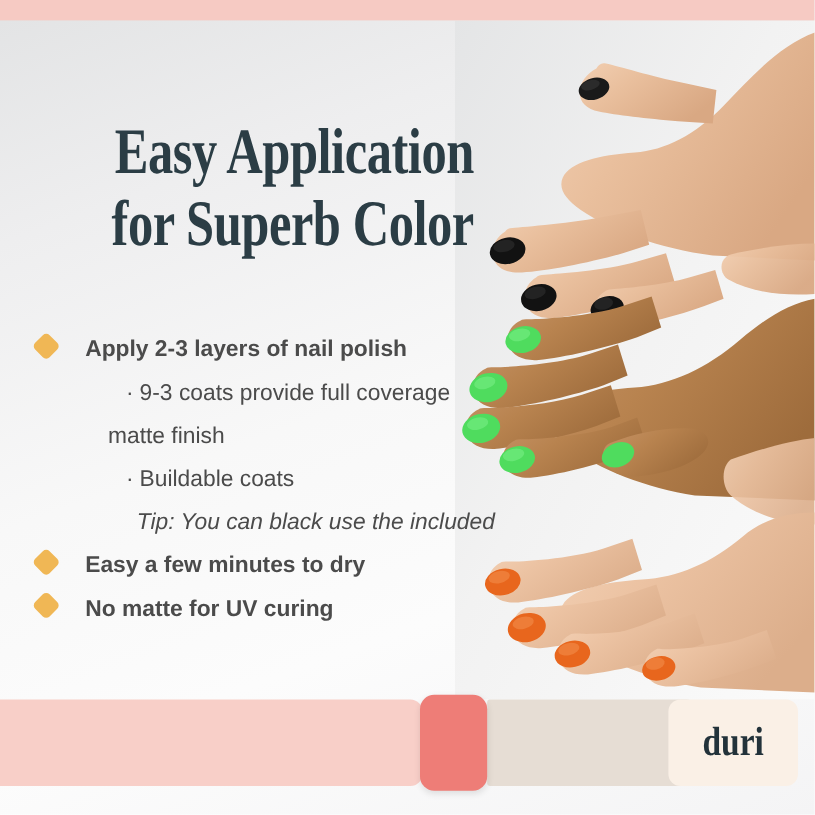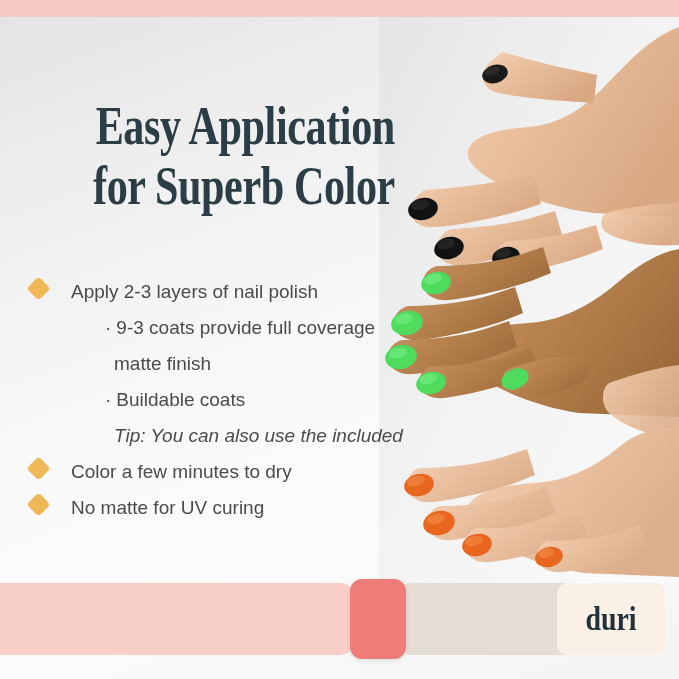--- a/index.html
+++ b/index.html
@@ -77,37 +77,37 @@
     border-radius: 4px;
     transform: rotate(45deg);
     flex: 0 0 auto;
     margin-top: 6px;
     margin-right: 0px;
   }
   .row-text {
     font-size: 19px;
     line-height: 36px;
     color: #4b4b4b;
-    font-weight: 400;
+    font-weight: 700;
     margin-left: 24px;
     white-space: nowrap;
   }
   .sub {
     font-size: 19px;
     line-height: 36px;
     color: #4b4b4b;
     margin-left: 75px;
     white-space: nowrap;
   }
   .sub .dot { margin-right: 5px; }
   .sub-cont {
     font-size: 19px;
     line-height: 36px;
     color: #4b4b4b;
-    margin-left: 84px;
+    margin-left: 60px;
     white-space: nowrap;
   }
   .tip {
     font-size: 19px;
     line-height: 36px;
     color: #4b4b4b;
     font-style: italic;
     margin-left: 84px;
     white-space: nowrap;
   }
@@ -311,25 +311,25 @@
     <div class="sub">
       <span class="dot">·</span><span>9-3 coats provide full coverage</span>
     </div>
 
     <div class="sub-cont">matte finish</div>
 
     <div class="sub">
       <span class="dot">·</span><span>Buildable coats</span>
     </div>
 
-    <div class="tip">Tip: You can also use the included</div>
+    <div class="tip">Tip: You can black use the included</div>
 
     <div class="row">
       <div class="diamond"></div>
-      <div class="row-text">Color a few minutes to dry</div>
+      <div class="row-text">Easy a few minutes to dry</div>
     </div>
 
     <div class="row">
       <div class="diamond"></div>
       <div class="row-text">No matte for UV curing</div>
     </div>
   </div>
 
   <div id="footer">
     <div class="fblock" id="f-pink"></div>

